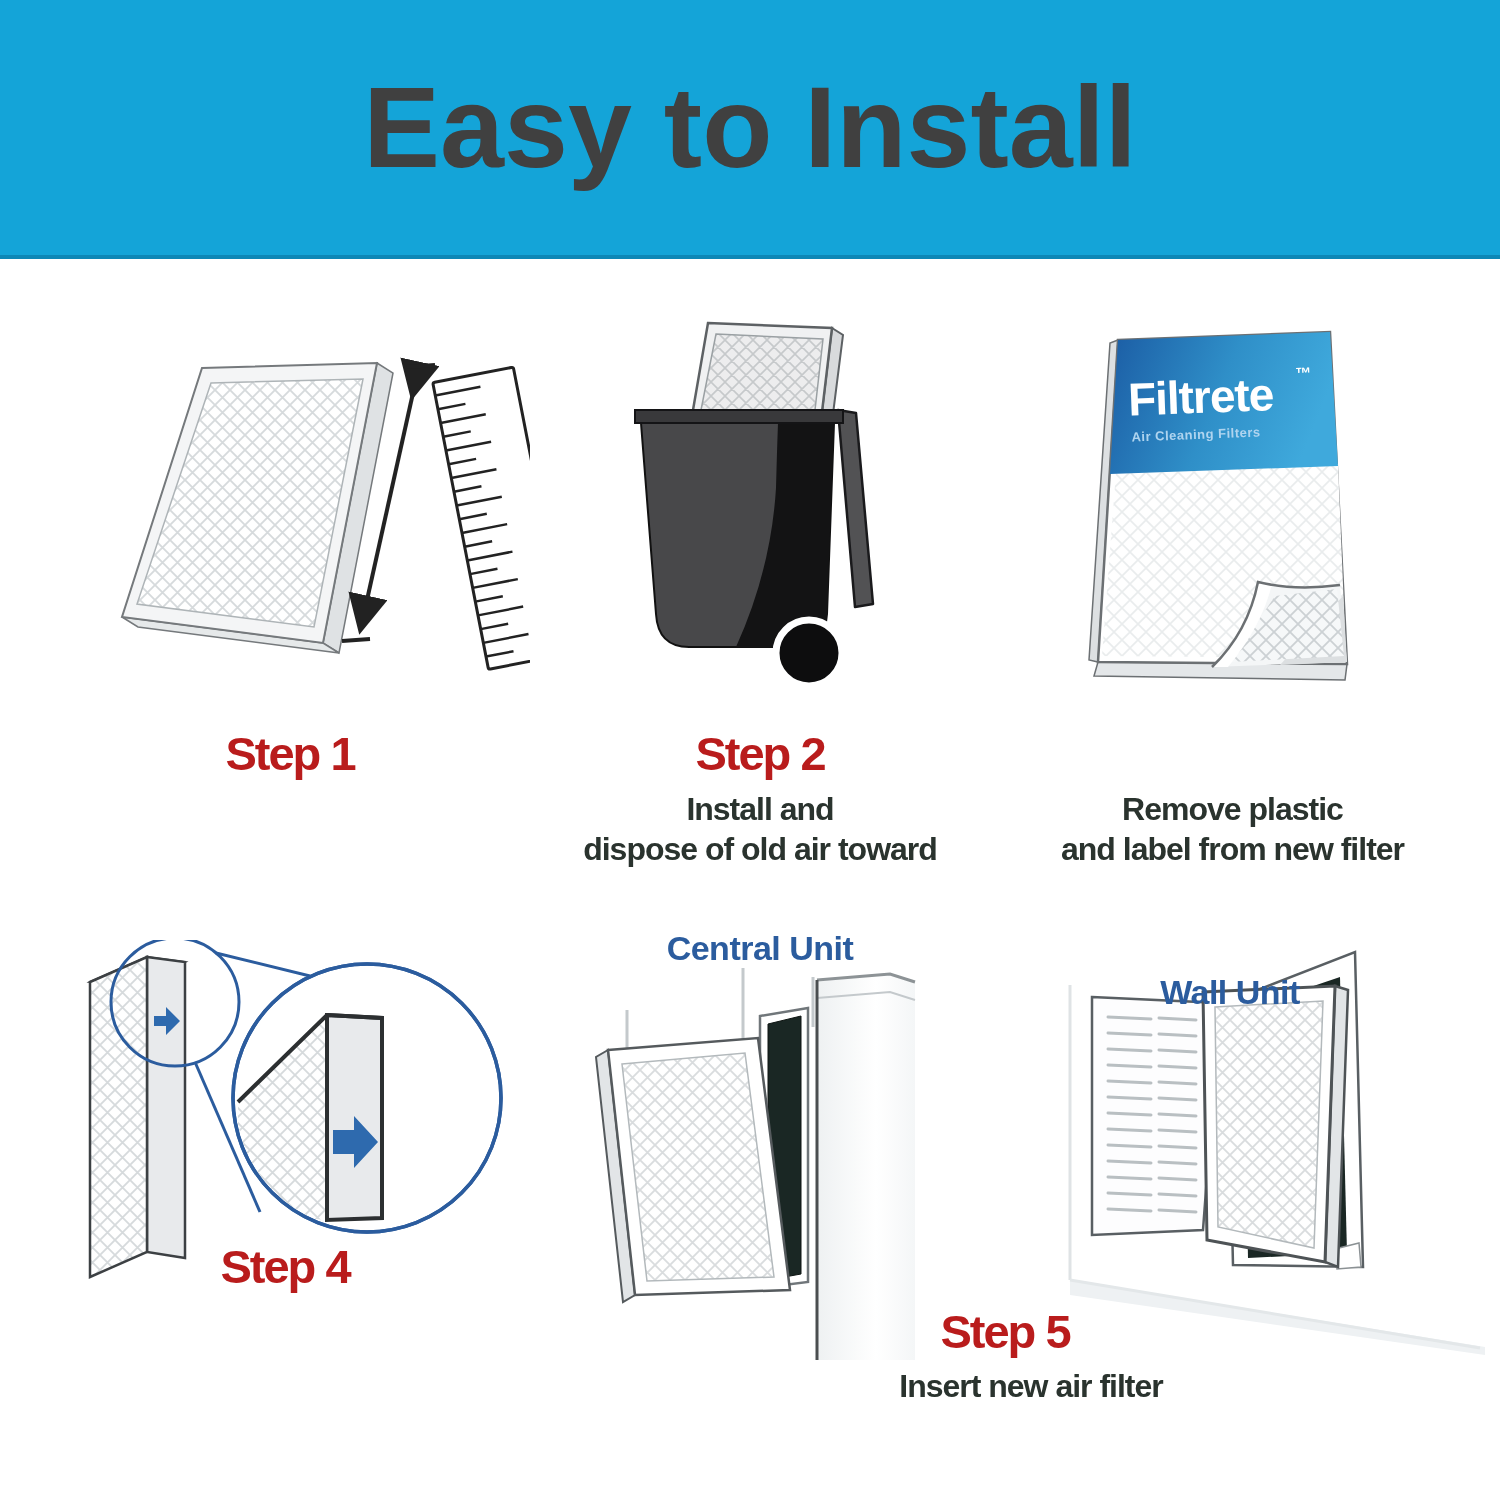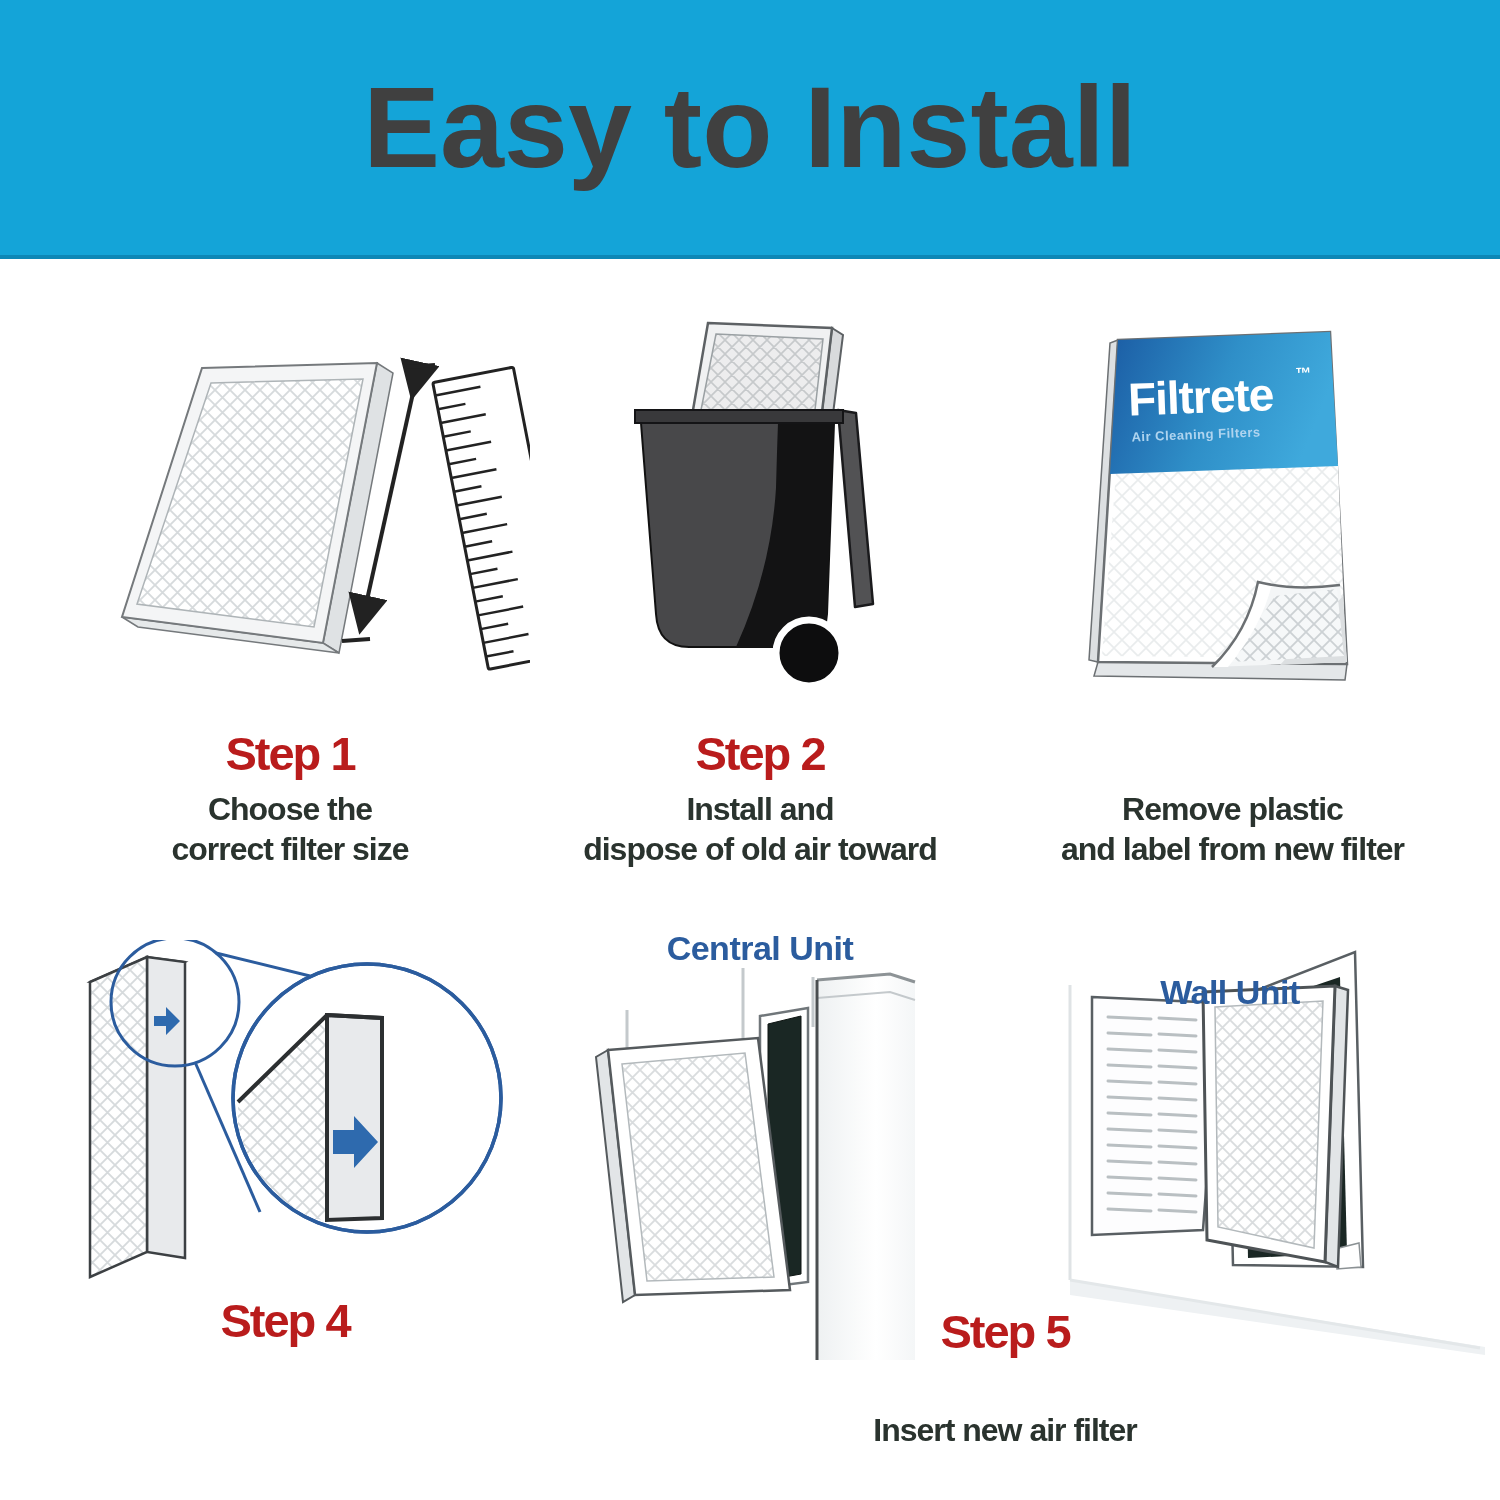--- a/index.html
+++ b/index.html
@@ -205,39 +205,35 @@
       <polygon points="300,304 324,298 326,322 302,324" fill="#ffffff" stroke="#8b9194" stroke-width="1.5"></polygon>
     </g>
     <g>
       <polygon points="300,41 313,45 303,322 290,317" fill="#e2e5e7" stroke="#4e5356" stroke-width="2.5"></polygon>
       <polygon points="168,47 300,41 290,317 172,295" fill="#ffffff" stroke="#4e5356" stroke-width="3"></polygon>
       <polygon points="180,62 288,56 279,303 183,282" fill="url(#mesh_f)" stroke="#b3b9bc" stroke-width="1.5"></polygon>
     </g>
   </svg>
 
   <div class="step-title" style="left:60px; top:719px; width:460px;">Step 1</div>
-  <div class="step-desc" style="left:60px; top:789px; width:460px;">
-    <div>Choose the</div>
-    <div>correct filter size</div>
-  </div>
 
   <div class="step-title" style="left:530px; top:719px; width:460px;">Step 2</div>
   <div class="step-desc" style="left:530px; top:789px; width:460px;">
     <div>Install and</div>
     <div>dispose of old air toward</div>
   </div>
 
   <div class="step-desc" style="left:1000px; top:789px; width:465px;">
     <div>Remove plastic</div>
     <div>and label from new filter</div>
   </div>
 
   <div class="unit-label" style="left:560px; top:928px; width:400px;">Central Unit</div>
   <div class="unit-label" style="left:1030px; top:972px; width:400px;">Wall Unit</div>
 
-  <div class="step-title" style="left:55px; top:1286px; width:460px;">Step 4</div>
+  <div class="step-title" style="left:55px; top:1232px; width:460px;">Step 4</div>
 
   <div class="step-title" style="left:770px; top:1297px; width:470px;">Step 5</div>
-  <div class="step-desc" style="left:770px; top:1366px; width:470px;margin-top:44px;">
+  <div class="step-desc" style="left:796px; top:1366px; width:470px;">
     <div>Insert new air filter</div>
   </div>
 
 </div>
 
 </body></html>

